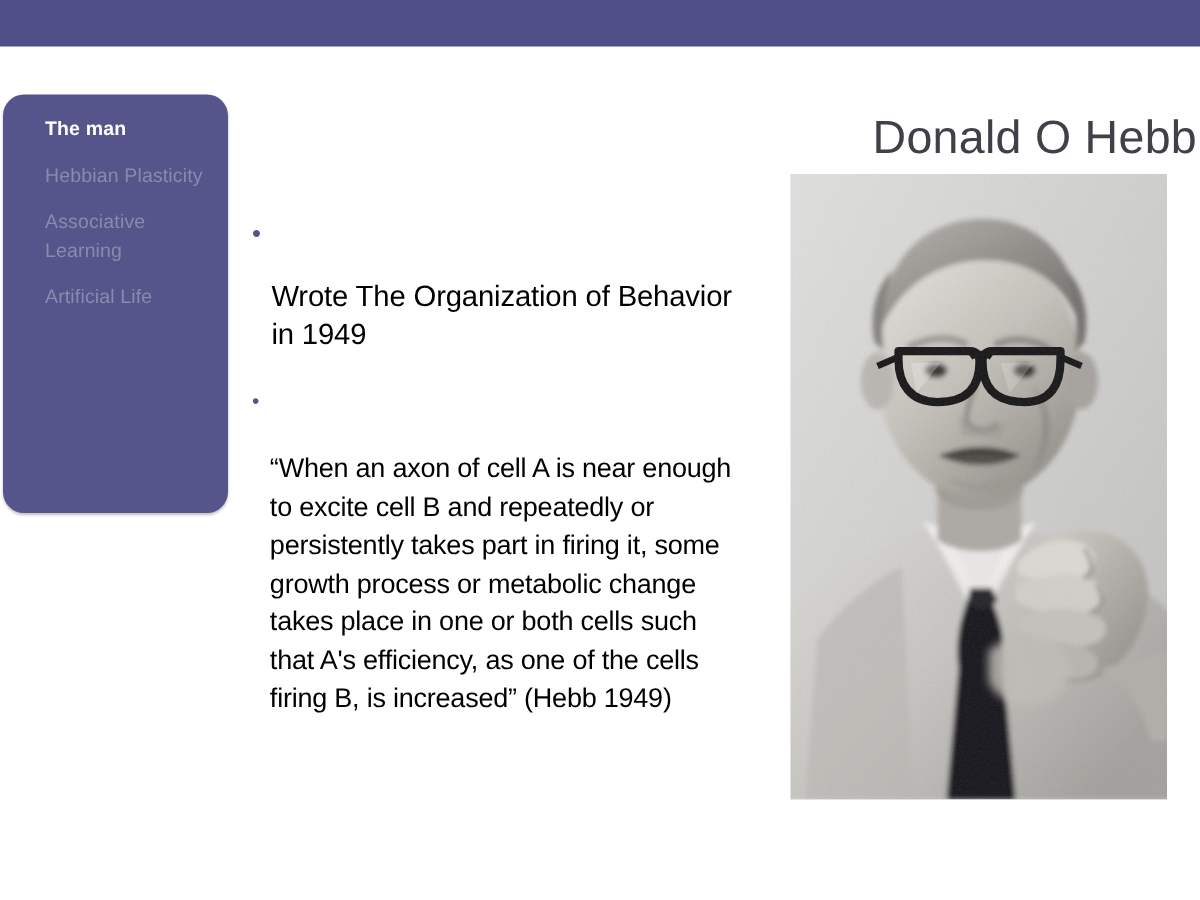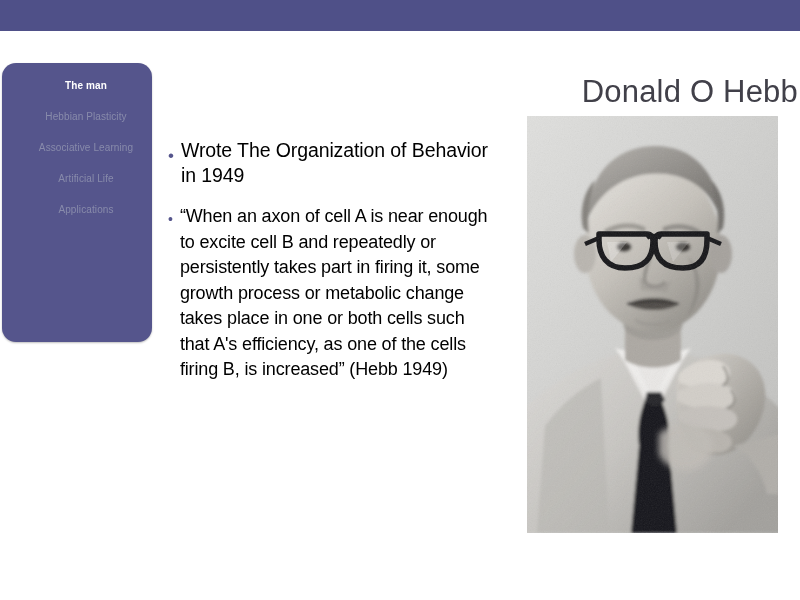--- a/index.html
+++ b/index.html
@@ -32,25 +32,24 @@
     width: 150px;
     height: 279px;
     background: #55558c;
     border-radius: 14px;
     box-sizing: border-box;
     padding: 13px 0 0 0;
     box-shadow: 0 1px 2px rgba(0,0,0,0.25);
   }
   .nav-item {
     padding: 0 10px 0 28px;
-    font-size: 10px;
+    font-size: 13px;
     line-height: 19px;
     margin-bottom: 12px;
     letter-spacing: 0.1px;
-    text-align: center;
   }
   .nav-item.active {
     color: #ffffff;
     font-weight: bold;
   }
   .nav-item.inactive {
     color: #888bab;
   }
 
   
@@ -65,20 +64,21 @@
     align-items: flex-start;
   }
   .bullet-dot {
     color: #55558c;
     flex: 0 0 auto;
     line-height: 1;
   }
   .bullet-text {
     color: #000000;
     flex: 1 1 auto;
+    margin-top: 48px;
   }
 
   
   #bullet-1 { margin-bottom: 16px; }
   #bullet-1 .bullet-dot {
     font-size: 17px;
     padding-top: 9px;
     margin-right: 7px;
   }
   #bullet-1 .bullet-text {
@@ -135,23 +135,20 @@
     <span>The man</span>
   </div>
   <div class="nav-item inactive">
     <span>Hebbian Plasticity</span>
   </div>
   <div class="nav-item inactive">
     <span>Associative Learning</span>
   </div>
   <div class="nav-item inactive">
     <span>Artificial Life</span>
-  </div>
-  <div class="nav-item inactive">
-    <span>Applications</span>
   </div>
 </div>
 
 <div id="page-title">Donald O Hebb</div>
 
 <div id="content">
 
   <div class="bullet-row" id="bullet-1">
     <span class="bullet-dot">•</span>
     <span class="bullet-text">Wrote The Organization of Behavior in 1949</span>

